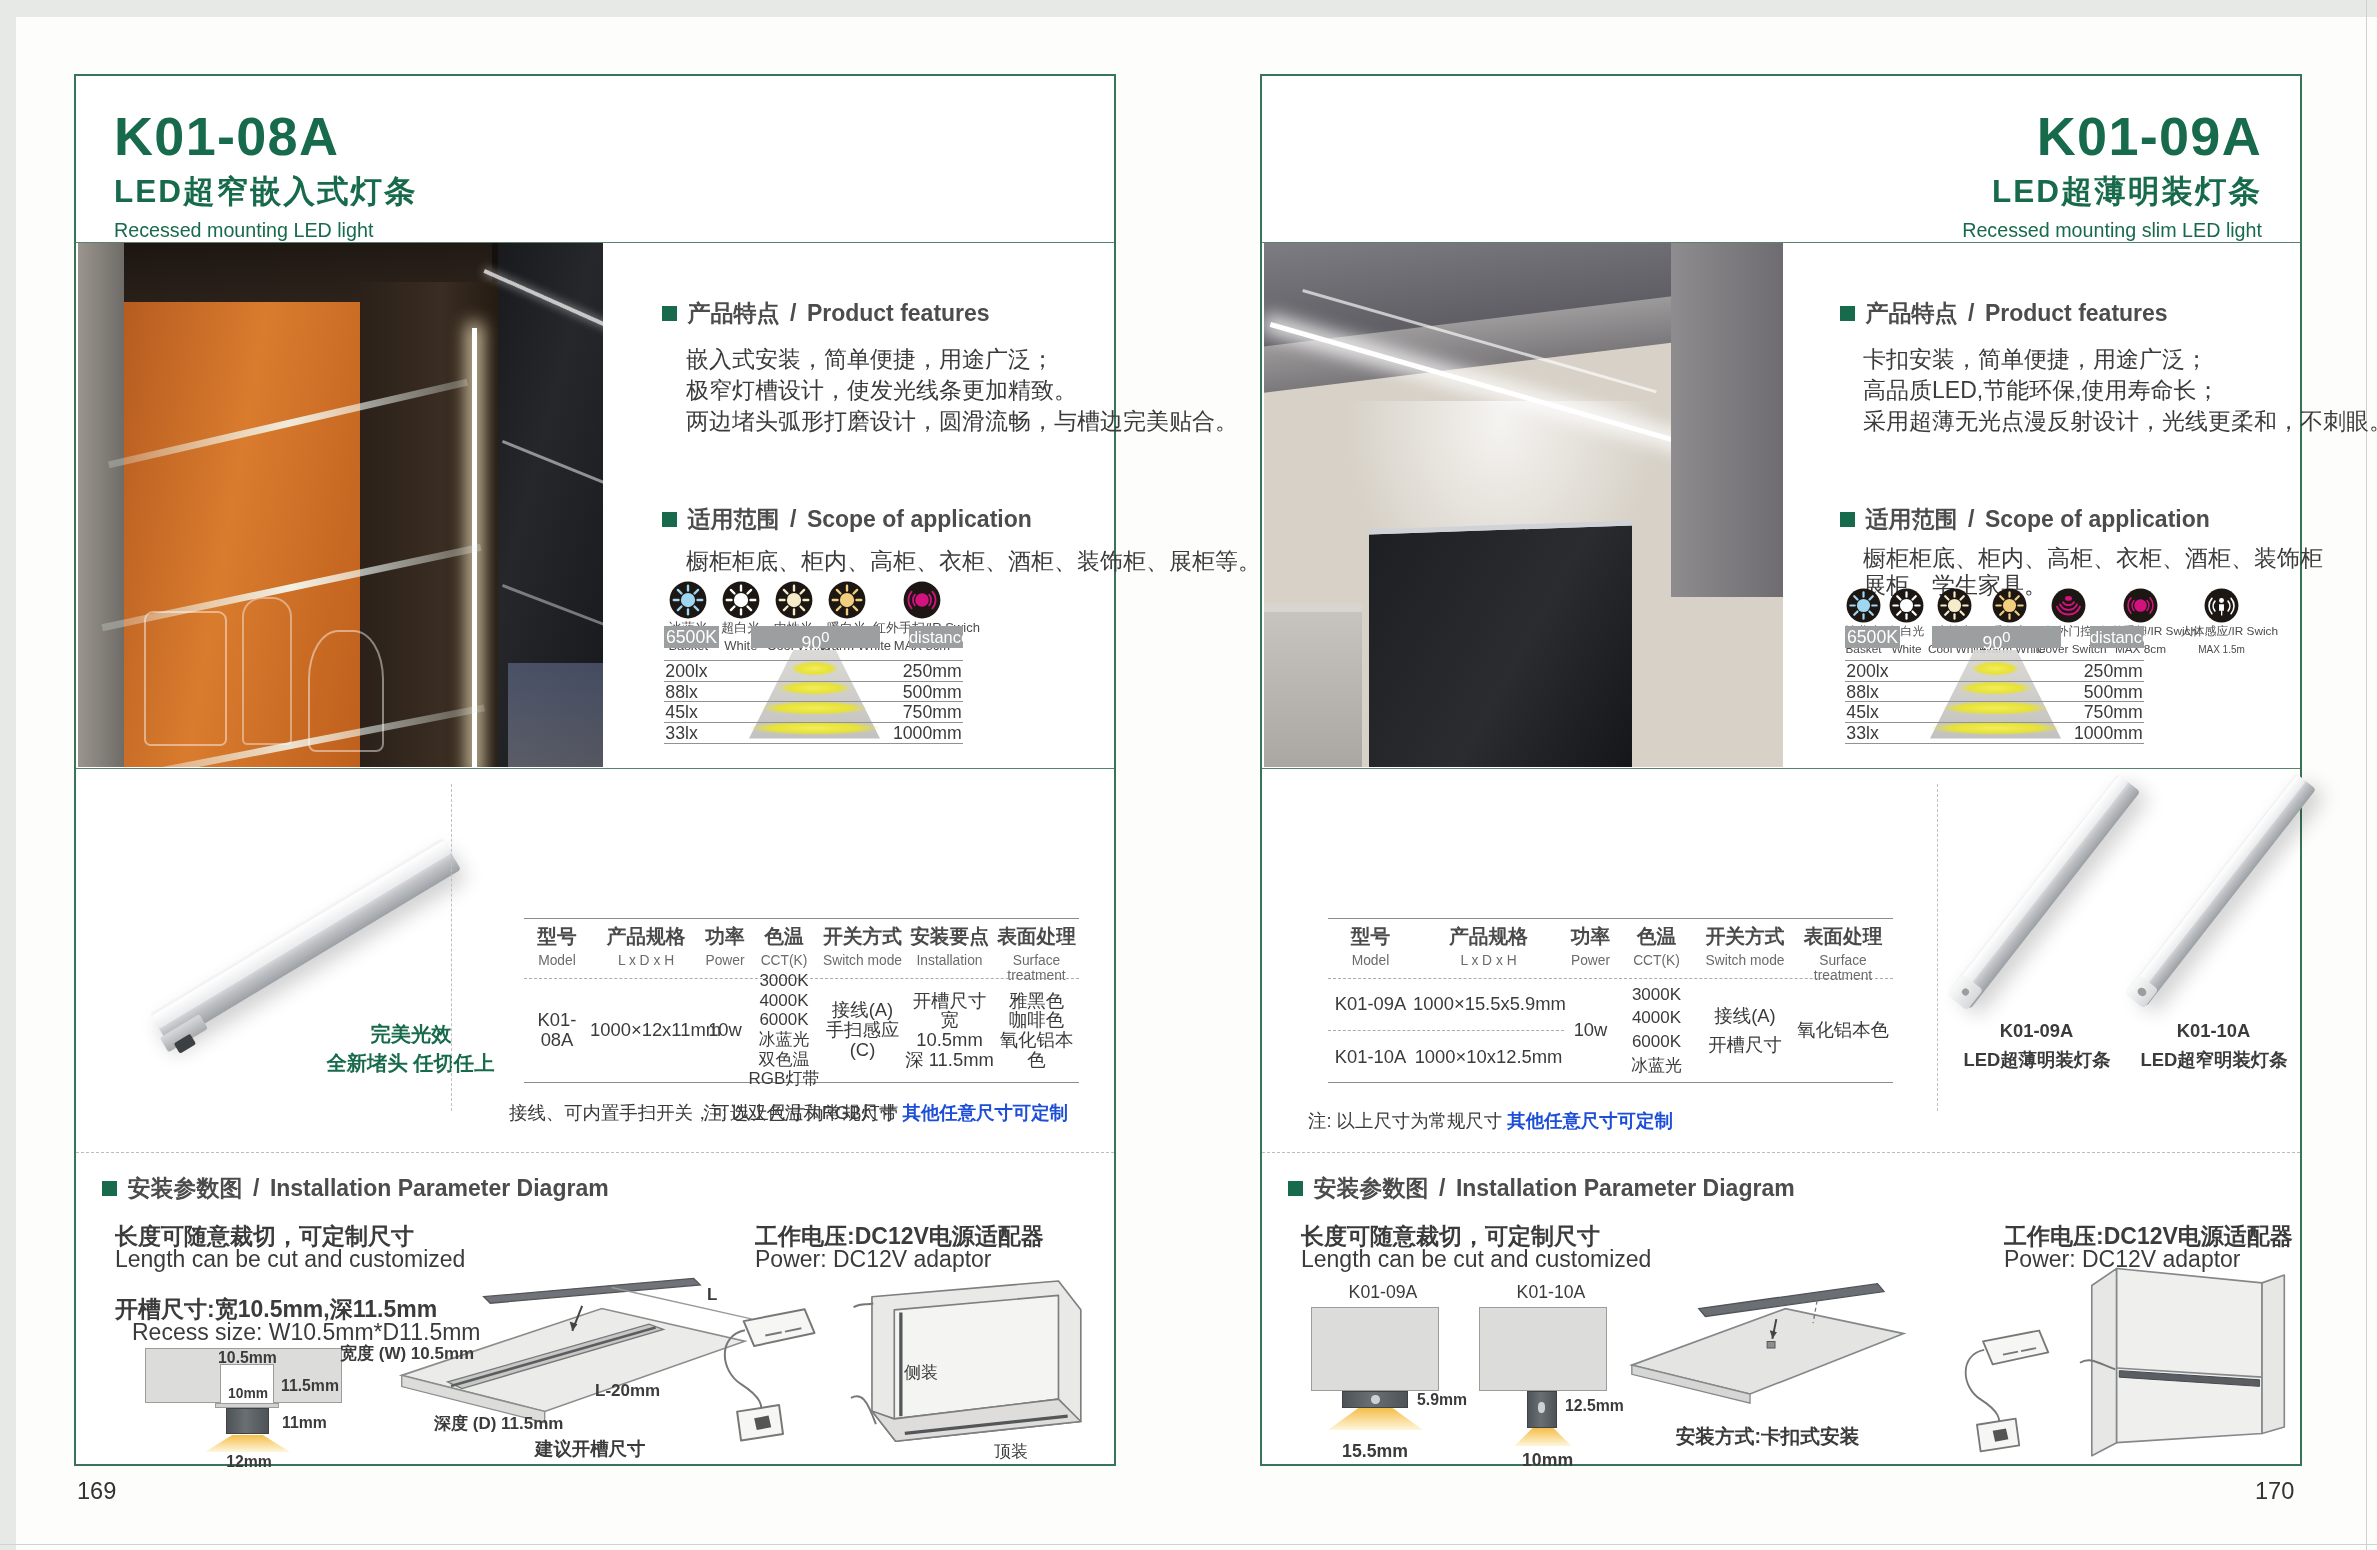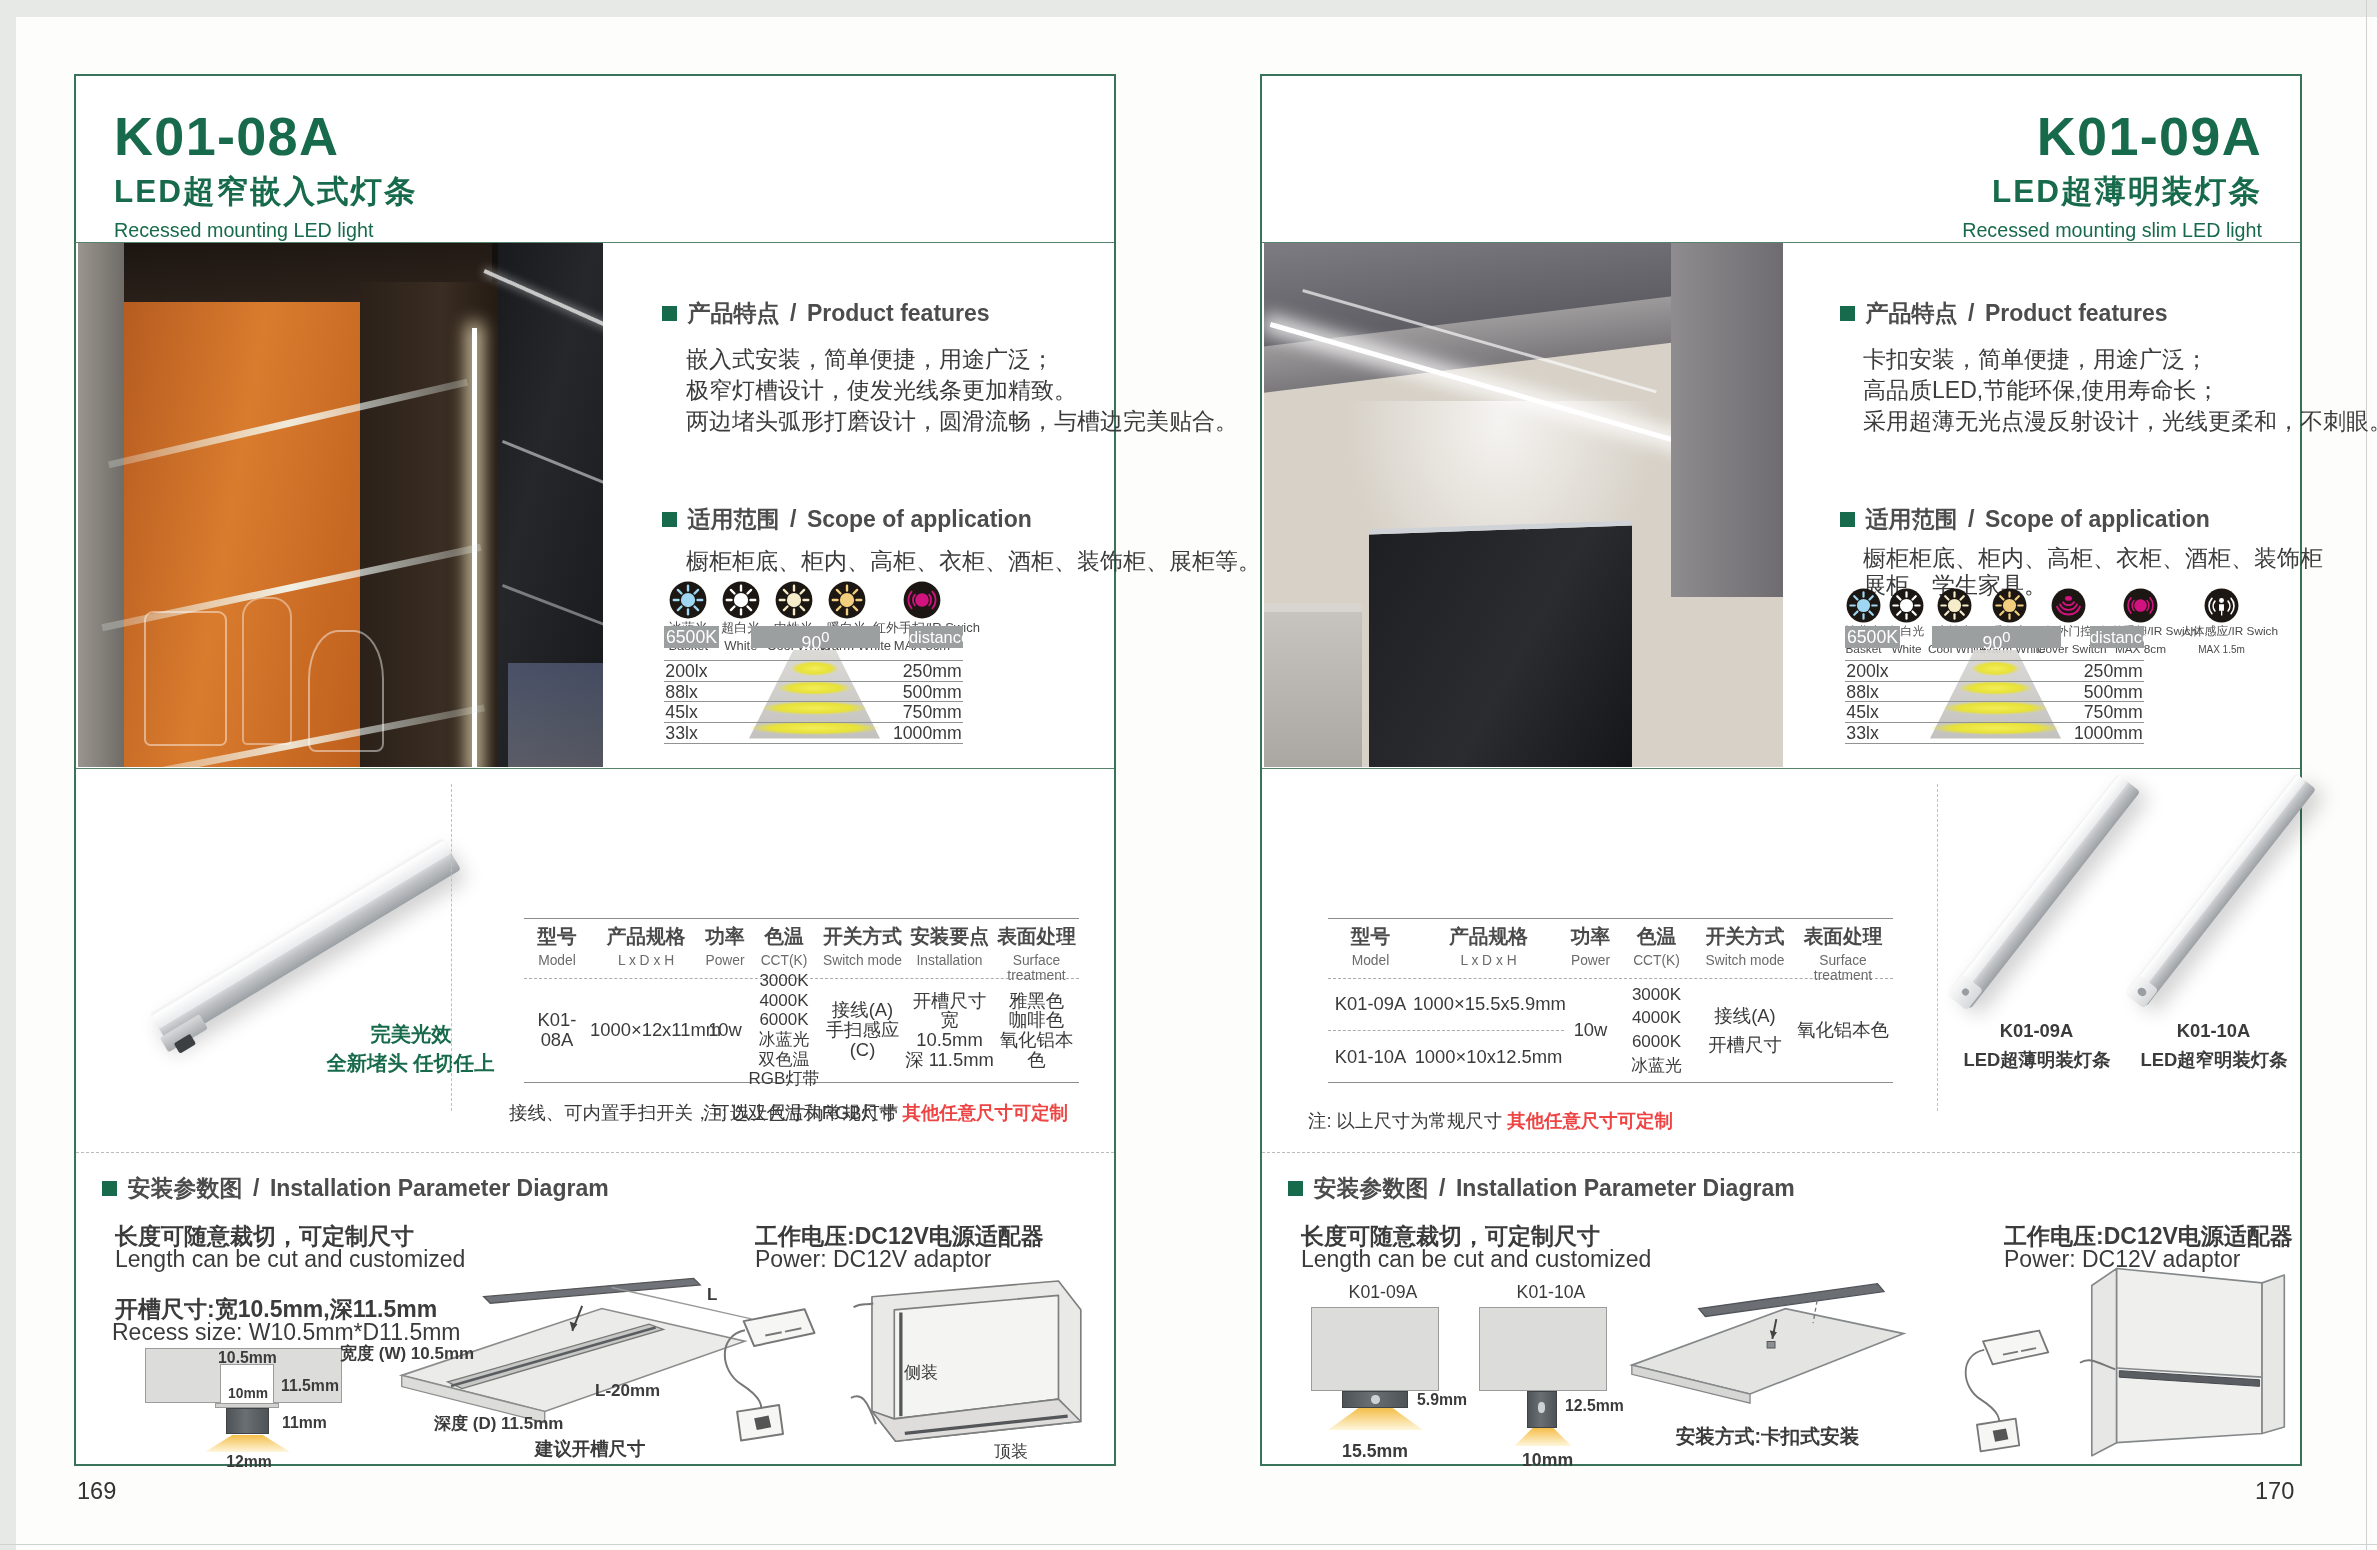--- a/index.html
+++ b/index.html
@@ -54,21 +54,21 @@
   .spec-head-cn{font-size:19.7px;font-weight:bold;color:#4a4a4a;}
   .spec-head-en{font-size:13.8px;color:#6b6b6b;margin-top:2.6px;}
   .spec-top{position:absolute;left:0;right:0;top:0;height:1.3px;background:#8a8d8c;}
   .spec-mid{position:absolute;left:0;right:0;border-top:1.3px dashed #a9adab;}
   .spec-bot{position:absolute;left:0;right:0;height:1.3px;background:#8a8d8c;}
   .cellwrap{position:absolute;left:0;right:0;display:flex;flex-direction:column;justify-content:center;}
   .cell{font-size:17px;color:#3b3b3b;line-height:19.7px;}
   .cell-lg{font-size:18.4px;}
   
   .note{position:absolute;font-size:18.4px;color:#3b3b3b;white-space:nowrap;}
-  .note-green{color:#ef4444;font-weight:bold;}
+  .note-green{color:#1d4ed8;font-weight:bold;}
   .cap-green{position:absolute;font-size:20.3px;font-weight:bold;color:#176a4b;white-space:nowrap;}
   
   .dim{position:absolute;font-size:15.8px;font-weight:bold;color:#3b3b3b;white-space:nowrap;}
   .dim-lg{font-size:17.7px;}
   .ital-label{position:absolute;font-size:17px;color:#3b3b3b;white-space:nowrap;}
   .grayblock{position:absolute;background:#dcdcda;border:1.3px solid #9a9d9b;box-sizing:border-box;}
   .profile-dark{position:absolute;background:linear-gradient(90deg,#4e5357,#6a6f73 45%,#4e5357);border:0.7px solid #3f4346;box-sizing:border-box;}
   .flange{position:absolute;background:#d2d2d0;border:0.7px solid #9a9d9b;box-sizing:border-box;}
   .lightcone{position:absolute;clip-path:polygon(32% 0,68% 0,100% 100%,0 100%);
     background:linear-gradient(180deg,rgba(244,186,64,.95),rgba(252,227,140,.3));}
@@ -365,21 +365,21 @@
 
   <div class="sec-h" style="left:26px;top:1097px;">
     <span class="sq"></span>
     <span>安装参数图</span>
     <span>/</span>
     <span>Installation Parameter Diagram</span>
   </div>
   <div class="body-l" style="left:39px;top:1145px;font-weight:bold;">长度可随意裁切，可定制尺寸</div>
   <div class="body-l" style="left:39px;top:1170px;">Length can be cut and customized</div>
   <div class="body-l" style="left:39px;top:1218px;font-weight:bold;">开槽尺寸:宽10.5mm,深11.5mm</div>
-  <div class="body-l" style="left:36px;top:1243px;">Recess size: W10.5mm*D11.5mm</div>
+  <div class="body-l" style="left:56px;top:1243px;">Recess size: W10.5mm*D11.5mm</div>
 
   <div class="grayblock" style="left:69px;top:1272px;width:197px;height:55px;"></div>
   <div class="abs" style="left:144px;top:1288px;width:54px;height:39px;background:#fff;border:0.7px solid #9a9d9b;border-bottom:none;box-sizing:border-box;"></div>
   <div class="dim" style="left:129px;top:1273px;width:85px;text-align:center;">10.5mm</div>
   <div class="dim" style="left:205px;top:1301px;">11.5mm</div>
   <div class="dim" style="left:147px;top:1310px;width:50px;text-align:center;font-size:13.8px;">10mm</div>
   <div class="flange" style="left:139px;top:1327px;width:64px;height:5.3px;"></div>
   <div class="profile-dark" style="left:150px;top:1332px;width:43px;height:26px;"></div>
   <div class="dim" style="left:206px;top:1338px;">11mm</div>
   <div class="lightcone" style="left:129px;top:1359px;width:85px;height:17px;"></div>

